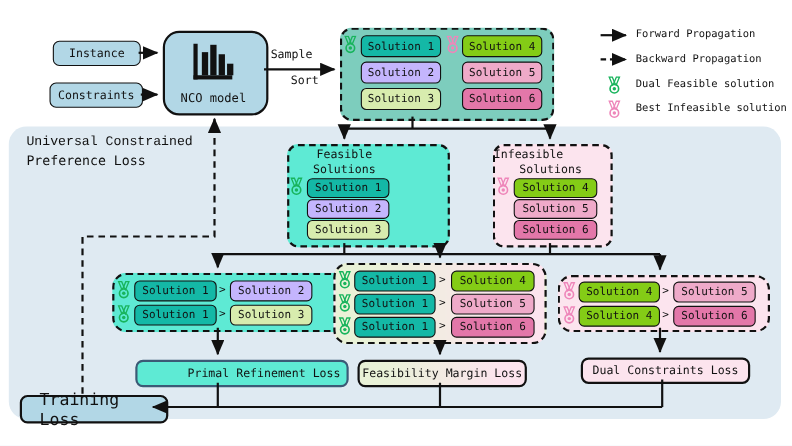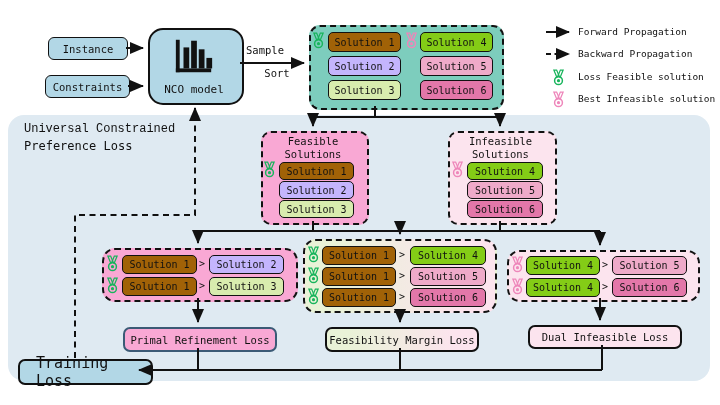--- a/index.html
+++ b/index.html
@@ -4,23 +4,23 @@
 <style>
   html,body{margin:0;padding:0;background:#fff;}
   #canvas{position:relative;width:720px;height:405px;background:#fff;
           font-family:"DejaVu Sans Mono",monospace;color:#111;overflow:hidden;}
   .abs{position:absolute;}
   .flexc{display:flex;align-items:center;justify-content:center;}
   .bluebox{background:#b2d7e6;border:1.8px solid #111;border-radius:6px;}
   .dashbox{border:2px dashed #111;}
   .pill{position:absolute;border:1.5px solid #111;border-radius:5px;
         display:flex;align-items:center;justify-content:center;font-size:10px;white-space:nowrap;}
-  .s1{background:#a16207;} .s2{background:#c4b5fd;} .s3{background:#d8ecae;}
+  .s1{background:#14b8a6;} .s2{background:#c4b5fd;} .s3{background:#d8ecae;}
   .s4{background:#84cc16;} .s5{background:#efaac9;} .s6{background:#e377a9;}
-  .greenbg{background:#f9a8d4;} .pinkbg{background:#fce4ee;}
+  .greenbg{background:#5eead4;padding-left:40px;} .pinkbg{background:#fce4ee;}
   .gradbg{background:linear-gradient(90deg,#e9f2d7 15%,#fce4ee 85%);text-align:center;}
   .medal{position:absolute;width:13px;height:17px;}
   .gt{position:absolute;font-size:10px;display:flex;align-items:center;justify-content:center;}
   .lgtxt{position:absolute;font-size:9.5px;line-height:12px;white-space:nowrap;}
   .titleline{position:absolute;font-size:10.5px;line-height:13px;text-align:center;white-space:nowrap;}
   svg.overlay{position:absolute;left:0;top:0;z-index:10;pointer-events:none;}
   .lvl1{z-index:1;} .lvl2{z-index:2;} .lvl3{z-index:3;}
 </style>
 </head>
 <body>
@@ -90,21 +90,21 @@
     </div>
   <div class="pill lvl3 s6" style="left:420px;top:80px;width:71px;height:18px;">
       <span>Solution 6</span>
     </div>
 
   <div class="lgtxt lvl2" style="left:578px;top:26px;">Forward Propagation</div>
   <div class="lgtxt lvl2" style="left:578px;top:48px;">Backward Propagation</div>
   <svg class="medal lvl2" style="left:552px;top:69px;color:#18b45c;">
       <use href="#medal"></use>
     </svg>
-  <div class="lgtxt lvl2" style="left:578px;top:71px;">Loss Feasible solution</div>
+  <div class="lgtxt lvl2" style="left:578px;top:71px;">Dual Feasible solution</div>
   <svg class="medal lvl2" style="left:552px;top:91px;color:#ee86ba;">
       <use href="#medal"></use>
     </svg>
   <div class="lgtxt lvl2" style="left:578px;top:93px;">Best Infeasible solution</div>
 
   <div class="abs lvl2 dashbox greenbg" style="left:261px;top:131px;width:104px;height:90px;border-radius:10px;"></div>
   <div class="titleline lvl3" style="left:261px;top:135px;width:104px;">Feasible</div>
   <div class="titleline lvl3" style="left:261px;top:148px;width:104px;">Solutions</div>
   <svg class="medal lvl3" style="left:263px;top:161px;color:#18b45c;">
       <use href="#medal"></use>
@@ -113,21 +113,21 @@
       <span>Solution 1</span>
     </div>
   <div class="pill lvl3 s2" style="left:279px;top:181px;width:73px;height:16px;">
       <span>Solution 2</span>
     </div>
   <div class="pill lvl3 s3" style="left:279px;top:200px;width:73px;height:16px;">
       <span>Solution 3</span>
     </div>
 
   <div class="abs lvl2 dashbox pinkbg" style="left:448px;top:131px;width:105px;height:90px;border-radius:10px;"></div>
-  <div class="titleline lvl3" style="left:448px;top:135px;width:105px;">Infeasible</div>
+  <div class="titleline lvl3" style="left:428px;top:135px;width:105px;">Infeasible</div>
   <div class="titleline lvl3" style="left:448px;top:148px;width:105px;">Solutions</div>
   <svg class="medal lvl3" style="left:451px;top:161px;color:#ee86ba;">
       <use href="#medal"></use>
     </svg>
   <div class="pill lvl3 s4" style="left:467px;top:162px;width:74px;height:16px;">
       <span>Solution 4</span>
     </div>
   <div class="pill lvl3 s5" style="left:467px;top:181px;width:74px;height:16px;">
       <span>Solution 5</span>
     </div>
@@ -211,21 +211,21 @@
       <span>Solution 6</span>
     </div>
 
   <div class="abs lvl2 flexc greenbg" style="left:123px;top:327px;width:150px;height:21px;border:2px solid #3b5a76;border-radius:7px;font-size:10.5px;">
     <span>Primal Refinement Loss</span>
   </div>
   <div class="abs lvl2 flexc gradbg" style="left:325px;top:327px;width:150px;height:21px;border:2px solid #111;border-radius:7px;font-size:10.5px;">
     <span>Feasibility Margin Loss</span>
   </div>
   <div class="abs lvl2 flexc pinkbg" style="left:528px;top:325px;width:150px;height:20px;border:2px solid #111;border-radius:7px;font-size:10.5px;">
-    <span>Dual Infeasible Loss</span>
+    <span>Dual Constraints Loss</span>
   </div>
 
   <div class="abs lvl2 bluebox flexc" style="left:18px;top:359px;width:115px;height:22px;border-width:2px;border-radius:7px;font-size:15px;padding-left:16px;">
     <span>Training Loss</span>
   </div>
 
   <svg class="overlay" width="720" height="405" viewBox="0 0 720 405">
     <defs>
       <marker id="ah" markerWidth="8" markerHeight="7" refX="6.5" refY="3" orient="auto">
         <path d="M0,0 L7,3 L0,6 Z" fill="#111"></path>

